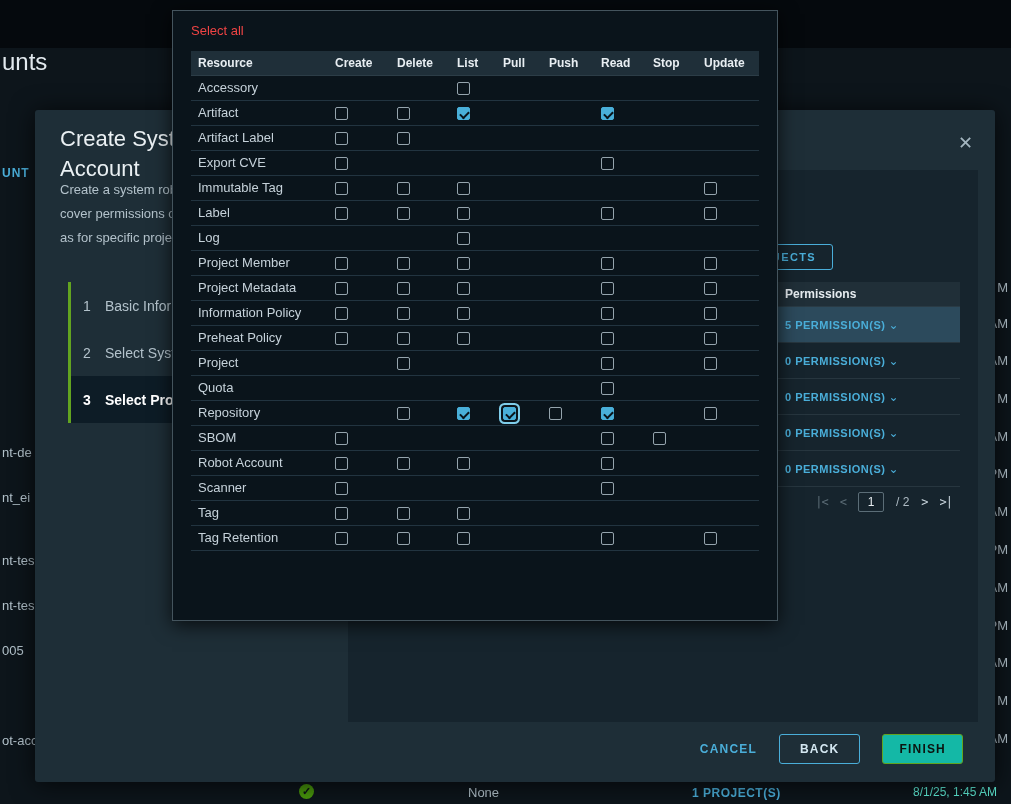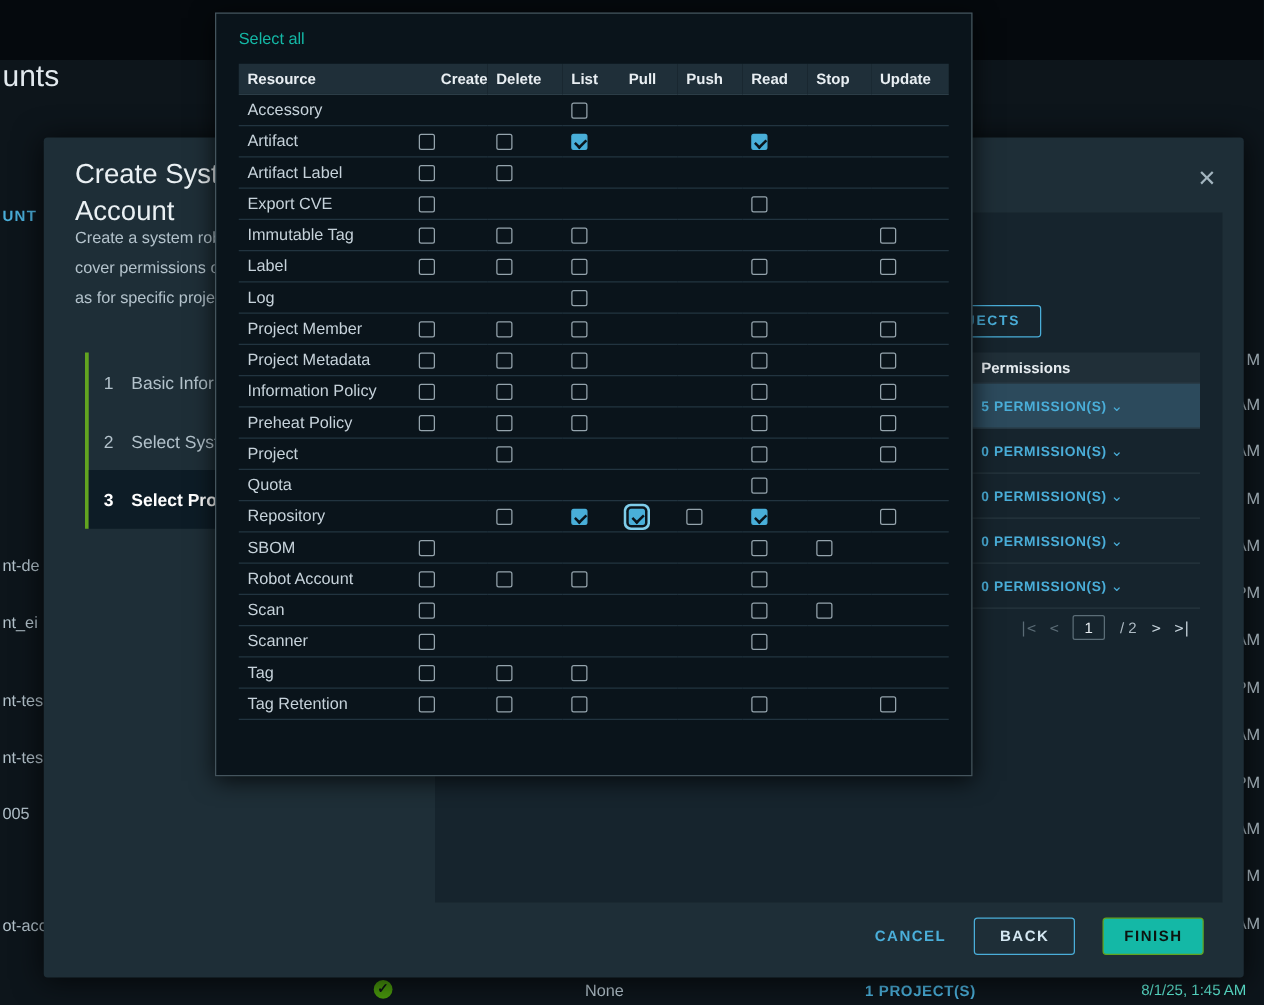--- a/index.html
+++ b/index.html
@@ -45,21 +45,21 @@
   .pg-total{font-size:12px;color:#aebbc4}
 
   .footer{position:absolute;left:0;bottom:18px;width:100%;display:flex;justify-content:flex-end;align-items:center;gap:22px;padding-right:32px}
   .btn{height:30px;border-radius:3px;font-size:12px;font-weight:700;letter-spacing:1.2px;cursor:pointer;font-family:"Liberation Sans",sans-serif}
   .btn-link{background:none;border:none;color:#4aaed9}
   .btn-outline{background:transparent;border:1px solid #4aaed9;color:#d4e7f1;padding:0 20px}
   .btn-success{background:#14b8a6;border:1px solid #62a420;color:#0c1410;padding:0 16px}
 
   
   .popup{position:absolute;left:172px;top:10px;width:606px;height:611px;background:#0a141b;border:1px solid #44545d;box-shadow:0 4px 18px rgba(0,0,0,.75);z-index:30}
-  .select-all{position:absolute;left:18px;top:12px;font-size:13px;color:#14b8a6;text-decoration:none;cursor:pointer}
+  .select-all{position:absolute;left:18px;top:12px;font-size:13px;color:#ef4444;text-decoration:none;cursor:pointer}
   .perm-table{position:absolute;left:18px;top:40px;width:568px;border-collapse:collapse;table-layout:fixed}
   .perm-table th{background:#1f2f39;color:#e8eef2;font-size:12px;font-weight:700;text-align:left;height:24px;padding-left:7px;border-bottom:1px solid #2c3d47;white-space:nowrap}
   .perm-table td{height:25px;padding-left:7px;border-bottom:1px solid #223440;font-size:13px;color:#c6d2da;vertical-align:middle;white-space:nowrap}
   .cb{display:inline-block;width:13px;height:13px;border:1px solid #95a4ad;border-radius:2px;background:transparent;position:relative;vertical-align:middle;cursor:pointer}
   .cb.checked{background:#49afd9;border-color:#49afd9}
   .cb.checked::after{content:"";position:absolute;left:2px;top:2.5px;width:7px;height:4px;border-left:2px solid #0a141b;border-bottom:2px solid #0a141b;transform:rotate(-45deg)}
   .cb.focus{box-shadow:0 0 0 2px #0a141b,0 0 0 4px #7fcdea}
 </style>
 </head>
 <body>
@@ -164,21 +164,21 @@
     <button class="btn btn-success">FINISH</button>
   </div>
 </div>
 
 <div class="popup">
   <a class="select-all">Select all</a>
   <table class="perm-table">
     <thead>
         <tr id="perm-head">
           <th style="width: 137px;">Resource</th>
-          <th style="width: 62px; text-align: right;">Create</th>
+          <th style="width: 62px;">Create</th>
           <th style="width: 60px;">Delete</th>
           <th style="width: 46px;">List</th>
           <th style="width: 46px;">Pull</th>
           <th style="width: 52px;">Push</th>
           <th style="width: 52px;">Read</th>
           <th style="width: 51px;">Stop</th>
           <th style="width: 62px;">Update</th>
         </tr>
       </thead>
     <tbody id="perm-body">
@@ -352,31 +352,20 @@
           <td><span class="cb"></span></td>
           <td><span class="cb"></span></td>
           <td><span class="cb"></span></td>
           <td></td>
           <td></td>
           <td><span class="cb"></span></td>
           <td></td>
           <td></td>
         </tr>
         <tr>
-          <td>Scan</td>
-          <td><span class="cb"></span></td>
-          <td></td>
-          <td></td>
-          <td></td>
-          <td></td>
-          <td><span class="cb"></span></td>
-          <td><span class="cb"></span></td>
-          <td></td>
-        </tr>
-        <tr>
           <td>Scanner</td>
           <td><span class="cb"></span></td>
           <td></td>
           <td></td>
           <td></td>
           <td></td>
           <td><span class="cb"></span></td>
           <td></td>
           <td></td>
         </tr>

